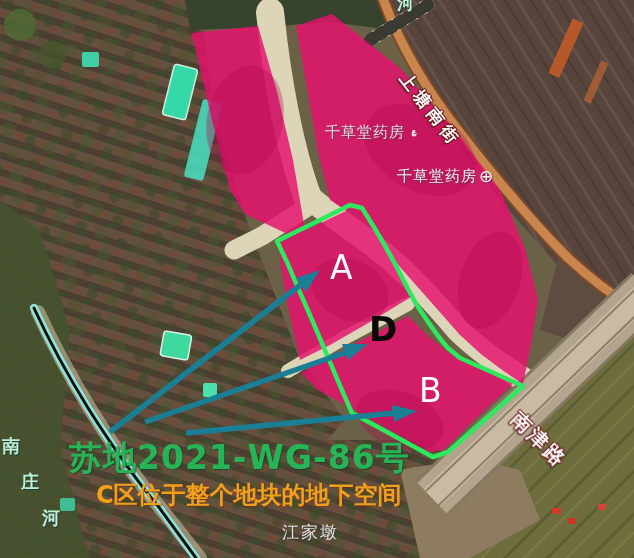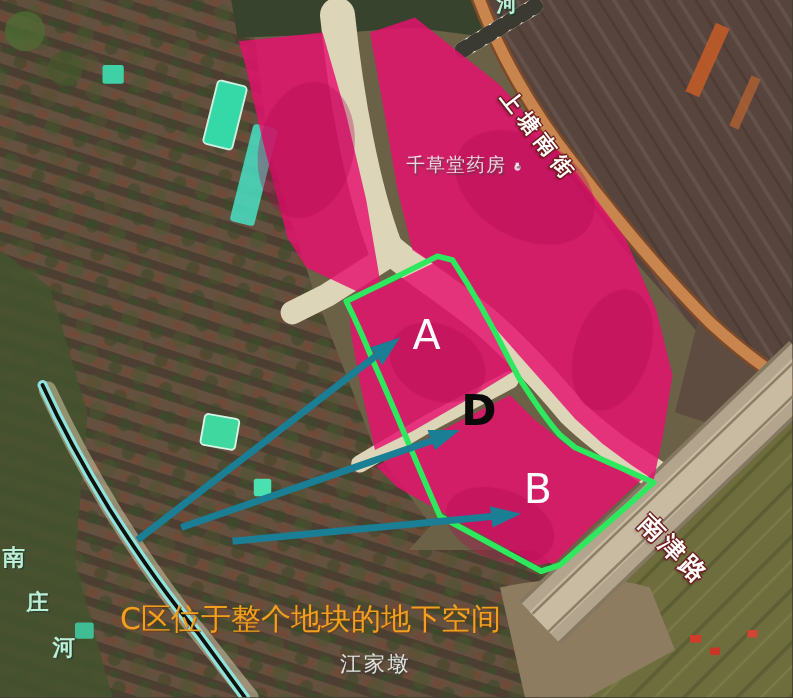--- a/index.html
+++ b/index.html
@@ -10,42 +10,42 @@
   }
   .stage svg{position:absolute;left:0;top:0;}
   .lbl{position:absolute;white-space:nowrap;line-height:1;}
   .poi-label{
     color:rgba(255,255,255,.82);font-size:15px;letter-spacing:1px;
     text-shadow:1px 1px 1px rgba(70,70,70,.7);
   }
   .committee{left:325px;top:125px;}
   .pharmacy{left:397px;top:168px;color:rgba(255,255,255,.95);}
   .pharmacy .cross{font-size:17px;vertical-align:-1px;margin-left:2px;}
-  .village-name{left:272px;top:524px;font-size:17px;color:rgba(255,255,255,.85);
+  .village-name{left:282px;top:524px;font-size:17px;color:rgba(255,255,255,.85);
     text-shadow:1px 1px 1px rgba(60,60,60,.8);letter-spacing:2px;}
   .street-label{
     color:#fff;font-weight:bold;
     text-shadow:-1px -1px 0 #6f1d1d,1px -1px 0 #6f1d1d,-1px 1px 0 #6f1d1d,1px 1px 0 #6f1d1d,0 2px 2px rgba(60,10,10,.5);
   }
   .shangtang{left:410px;top:70px;font-size:17px;letter-spacing:5px;
     transform:rotate(52deg);transform-origin:0 0;}
   .nanjin{left:522px;top:408px;font-size:20px;letter-spacing:3px;
     transform:rotate(45deg);transform-origin:0 0;}
   .river-char{position:absolute;font-size:18px;font-weight:bold;
     color:var(--river_mint,#bdeed6);text-shadow:1px 1px 1px #1f3a2e;}
   .rc0{left:2px;top:434px;} .rc1{left:21px;top:470px;} .rc2{left:42px;top:506px;}
   .rc-top{left:397px;top:-8px;font-size:17px;}
   .zone{position:absolute;font-size:33px;color:#fff;}
   .zone-a{left:330px;top:251px;}
   .zone-d{left:369px;top:312px;color:#0a0a0a;font-weight:bold;font-size:34px;}
   .zone-b{left:419px;top:374px;}
   .code-label{left:69px;top:441px;font-size:33px;font-weight:bold;
     color:var(--code_green,#27b457);letter-spacing:1px;
     text-shadow:1px 1px 0 rgba(10,60,30,.55);}
-  .note-label{left:96px;top:483px;font-size:24px;font-weight:normal;
+  .note-label{left:96px;top:483px;font-size:24px;font-weight:bold;
     color:var(--note_orange,#f0a01e);
     text-shadow:1px 1px 0 rgba(120,55,0,.55);}
 </style>
 </head>
 <body>
 
 <div class="stage">
 
   <svg width="634" height="558" viewBox="0 0 634 558">
     <defs>
@@ -172,29 +172,33 @@
       </g>
     </g>
 
     <circle cx="414" cy="134" r="2.5" fill="#ffffff" opacity="0.8"></circle>
   </svg>
 
   <div class="lbl poi-label committee">
     <span>千草堂药房</span><span style="margin-left:6px;font-weight:bold">·</span>
   </div>
 
+  <div class="lbl poi-label pharmacy">
+    <span>千草堂药房</span><span class="cross">⊕</span>
+  </div>
 
   <div class="lbl village-name">江家墩</div>
 
   <div class="lbl street-label shangtang">上塘南街</div>
   <div class="lbl street-label nanjin">南津路</div>
 
   <span class="river-char rc0">南</span>
   <span class="river-char rc1">庄</span>
   <span class="river-char rc2">河</span>
   <span class="river-char rc-top">河</span>
 
   <div class="lbl zone zone-a">A</div>
   <div class="lbl zone zone-d">D</div>
   <div class="lbl zone zone-b">B</div>
 
+  <div class="lbl code-label">苏地2021-WG-86号</div>
   <div class="lbl note-label">C区位于整个地块的地下空间</div>
 </div>
 
 </body></html>

